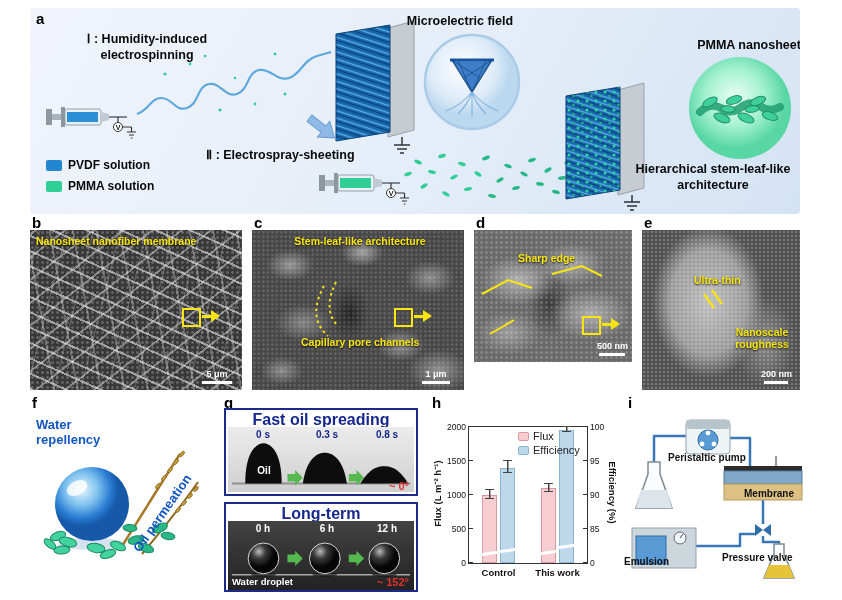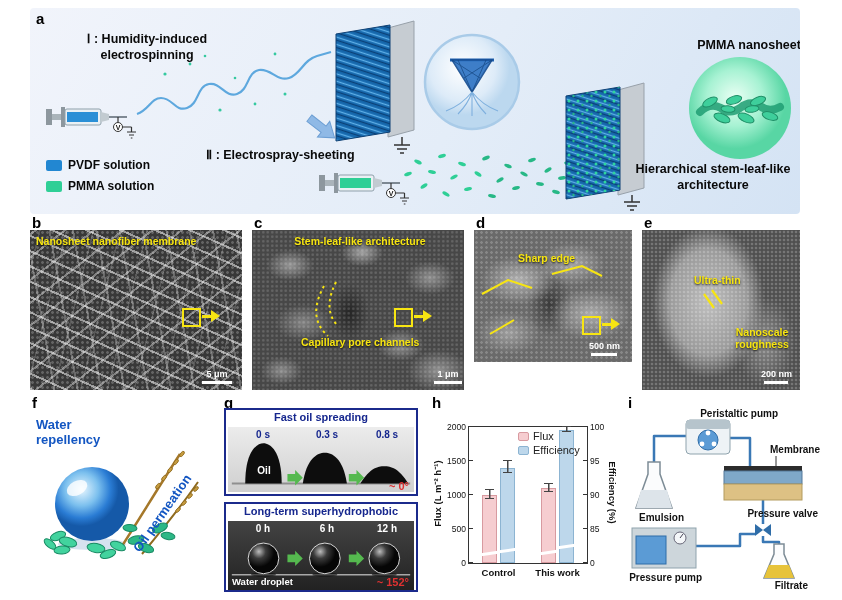--- a/index.html
+++ b/index.html
@@ -43,37 +43,37 @@
     background-size:4px 4px,auto,auto;}
   .cap{position:absolute;color:#f7e512;font-weight:bold;font-size:10.5px;line-height:1.15;text-shadow:0 1px 2px rgba(0,0,0,.85);}
   .scale{position:absolute;color:#fff;font-size:9px;font-weight:bold;text-align:center;}
   .scale .sb{height:3px;background:#fff;margin:2px auto 0;}
   .probe{position:absolute;width:40px;height:18px;}
   .pbox{position:absolute;left:0;top:0;width:15px;height:15px;border:2px solid #f7e512;}
   .ptail{position:absolute;left:20px;top:7px;width:9px;height:2.5px;background:#f7e512;}
   .phead{position:absolute;left:29px;top:2px;width:0;height:0;border-top:6px solid transparent;border-bottom:6px solid transparent;border-left:9px solid #f7e512;}
   
   .gbox{position:absolute;left:0;width:194px;border:2px solid #1b2a8c;background:#fff;box-sizing:border-box;}
-  .gtitle{position:absolute;left:0;top:1px;width:100%;text-align:center;color:#16278e;font-weight:bold;font-size:11px;}
+  .gtitle{position:absolute;left:0;top:1px;width:100%;text-align:center;color:#16278e;font-weight:bold;font-size:16px;}
   .gtime{position:absolute;width:40px;text-align:center;font-weight:bold;font-size:10px;}
   .gred{position:absolute;right:7px;bottom:2px;color:#e03131;font-weight:bold;font-size:11px;}
   
   .plot{position:absolute;left:40px;top:18px;width:118px;height:136px;border:1.5px solid #333;background:#fff;}
   .tkl{position:absolute;font-size:8.5px;color:#111;}
   .tkl.left{right:calc(100% + 3px);width:26px;text-align:right;}
   .tkl.right{left:calc(100% + 3px);width:24px;text-align:left;}
   .tkm{position:absolute;height:1.2px;width:4px;background:#333;}
   .tkm.left{left:0;}
   .tkm.right{right:0;}
   .bar{position:absolute;bottom:0;border:1px solid;box-sizing:border-box;}
   .axbreak{position:absolute;left:-2px;width:calc(100% + 4px);height:3px;background:#fff;bottom:11%;transform:rotate(-8deg);}
   .err{position:absolute;width:9px;border-top:1.5px solid #444;border-bottom:1.5px solid #444;background:linear-gradient(#444,#444) 50% 0/1.5px 100% no-repeat;}
   .xlab{position:absolute;top:calc(100% + 4px);width:80px;text-align:center;font-size:9.5px;font-weight:bold;color:#111;}
   .ytitle{position:absolute;width:150px;text-align:center;font-size:9.5px;font-weight:600;color:#111;}
-  .ilab{position:absolute;font-weight:bold;font-size:10px;color:#111;text-align:right;}
+  .ilab{position:absolute;font-weight:bold;font-size:10px;color:#111;text-align:left;margin-top:44px;}
 </style>
 </head>
 <body>
 
 <div class="fig">
 
   <div style="position:absolute;left:30px;top:8px;width:770px;height:206px;border-radius:4px;overflow:hidden;background:linear-gradient(120deg,#f1f4fb 0%,#e4edf8 55%,#d4e3f4 100%);">
     <div class="letter" style="left:6px;top:2px;">a</div>
 
     <div class="btxt" style="left:28px;top:24px;width:178px;text-align:center;">
@@ -115,20 +115,21 @@
           <rect width="7" height="7" fill="#1668ad"></rect>
           <path d="M0 1.5 H7" stroke="#5fb0e8" stroke-width="1.3"></path>
           <path d="M0 4.5 H7" stroke="#0b4076" stroke-width="1.2"></path>
         </pattern>
       </defs>
       <polygon points="60,10 86,3 86,112 60,119" fill="#c6ccd2" stroke="#98a1aa"></polygon>
       <polygon points="8,16 62,7 62,114 8,123" fill="url(#fp1)" stroke="#0c3f73"></polygon>
       <path d="M74,119 v8 M66,127 h16 M69,131 h10 M72,135 h4" stroke="#333" stroke-width="1.5" fill="none"></path>
     </svg>
 
+    <div class="btxt" style="left:340px;top:6px;width:180px;text-align:center;">Microelectric field</div>
 
     <svg style="position:absolute;left:392px;top:24px;" width="100" height="100" viewBox="0 0 100 100">
       <defs>
         <radialGradient id="mcg" cx="40%" cy="35%">
           <stop offset="0%" stop-color="#ffffff"></stop>
             <stop offset="70%" stop-color="#ddebf8"></stop>
             <stop offset="100%" stop-color="#bcd8ef"></stop>
         </radialGradient>
       </defs>
       <circle cx="50" cy="50" r="47" fill="url(#mcg)" stroke="#a9cbe8" stroke-width="2.5"></circle>
@@ -271,39 +272,39 @@
     <svg style="position:absolute;left:0;top:0;" width="212" height="160" viewBox="0 0 212 160">
       <path d="M72,56 C62,74 60,92 76,106" fill="none" stroke="#f7e512" stroke-width="2" stroke-dasharray="2.5,3.5"></path>
       <path d="M84,52 C76,68 74,84 86,96" fill="none" stroke="#f7e512" stroke-width="2" stroke-dasharray="2.5,3.5"></path>
     </svg>
     <div class="cap" style="left:5px;top:106px;width:130px;margin-left:44px;">Capillary pore channels</div>
     <div class="probe" style="left:142px;top:78px;">
       <div class="pbox"></div>
       <div class="ptail"></div>
       <div class="phead"></div>
     </div>
-    <div class="scale" style="right:2px;bottom:6px;">
+    <div class="scale" style="right:14px;bottom:6px;">
       <div>1 μm</div>
       <div class="sb" style="width:28px;"></div>
     </div>
   </div>
 
   <div class="sem sem-d" style="left:474px;top:230px;width:158px;height:132px;">
     <div class="cap" style="left:44px;top:22px;width:90px;">Sharp edge</div>
     <svg style="position:absolute;left:0;top:0;" width="158" height="160" viewBox="0 0 158 160">
       <path d="M8,64 L34,50 L58,58" fill="none" stroke="#f7e512" stroke-width="2"></path>
       <path d="M78,44 L108,36 L128,46" fill="none" stroke="#f7e512" stroke-width="2"></path>
       <path d="M16,104 L40,90" fill="none" stroke="#f7e512" stroke-width="2"></path>
     </svg>
     <div class="probe" style="left:108px;top:86px;">
       <div class="pbox"></div>
       <div class="ptail"></div>
       <div class="phead"></div>
     </div>
-    <div class="scale" style="right:12px;bottom:6px;text-align:center;">
+    <div class="scale" style="right:4px;bottom:6px;text-align:center;">
       <div>500 nm</div>
       <div class="sb" style="width:26px;"></div>
     </div>
   </div>
 
   <div class="sem sem-e" style="left:642px;top:230px;width:158px;height:160px;">
     <div class="cap" style="left:30px;top:44px;width:70px;padding-left:22px;">Ultra-thin</div>
     <svg style="position:absolute;left:0;top:0;" width="158" height="160" viewBox="0 0 158 160">
       <path d="M62,64 L72,78 M70,60 L80,74" stroke="#f7e512" stroke-width="2.2"></path>
     </svg>

